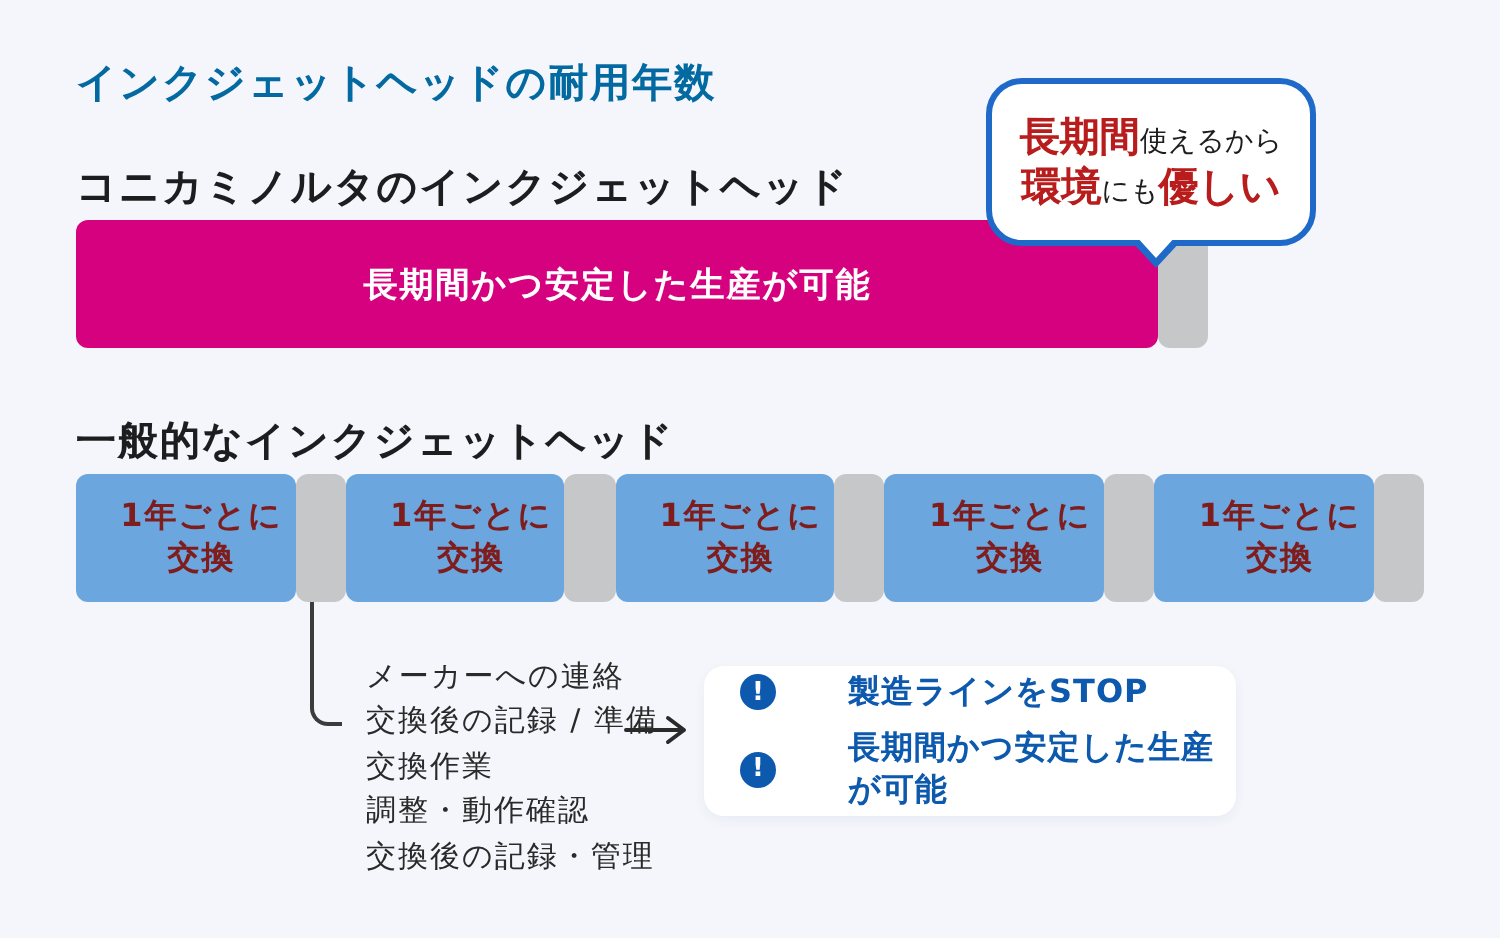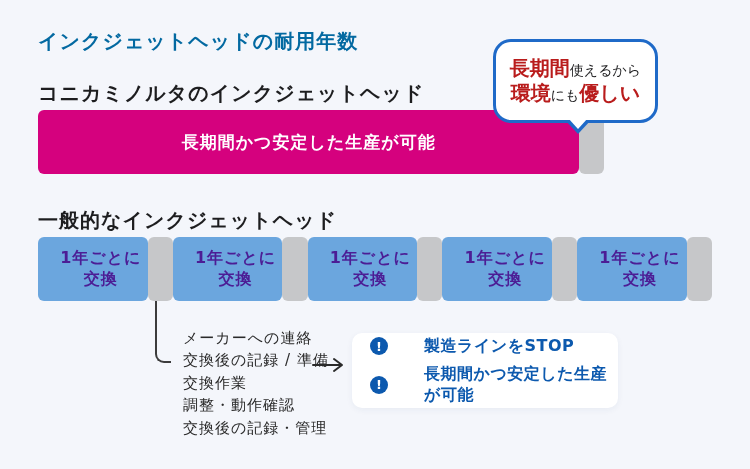--- a/index.html
+++ b/index.html
@@ -56,21 +56,21 @@
   }
 
   
   #row-general {
     position:absolute; left:38px; top:237px; width:674px; height:64px;
     display:flex; justify-content:space-between; z-index:1;
   }
   .bluebox {
     width:100px; height:64px; background:#6ba6de; border-radius:6px;
     display:flex; flex-direction:column; align-items:center; justify-content:center;
-    color:#4c1d95; font-size:16px; font-weight:bold; line-height:1.3; letter-spacing:1px;padding-left:16px;
+    color:#7f1d1d; font-size:16px; font-weight:bold; line-height:1.3; letter-spacing:1px;padding-left:16px;
   }
   .spacer { width:27px; height:64px; background:#c6c7c9; border-radius:6px; }
 
   
   #elbow {
     position:absolute; left:155px; top:300px; width:14px; height:61px;
     border-left:2px solid #3c3c3c; border-bottom:2px solid #3c3c3c;
     border-bottom-left-radius:9px;
   }
 

